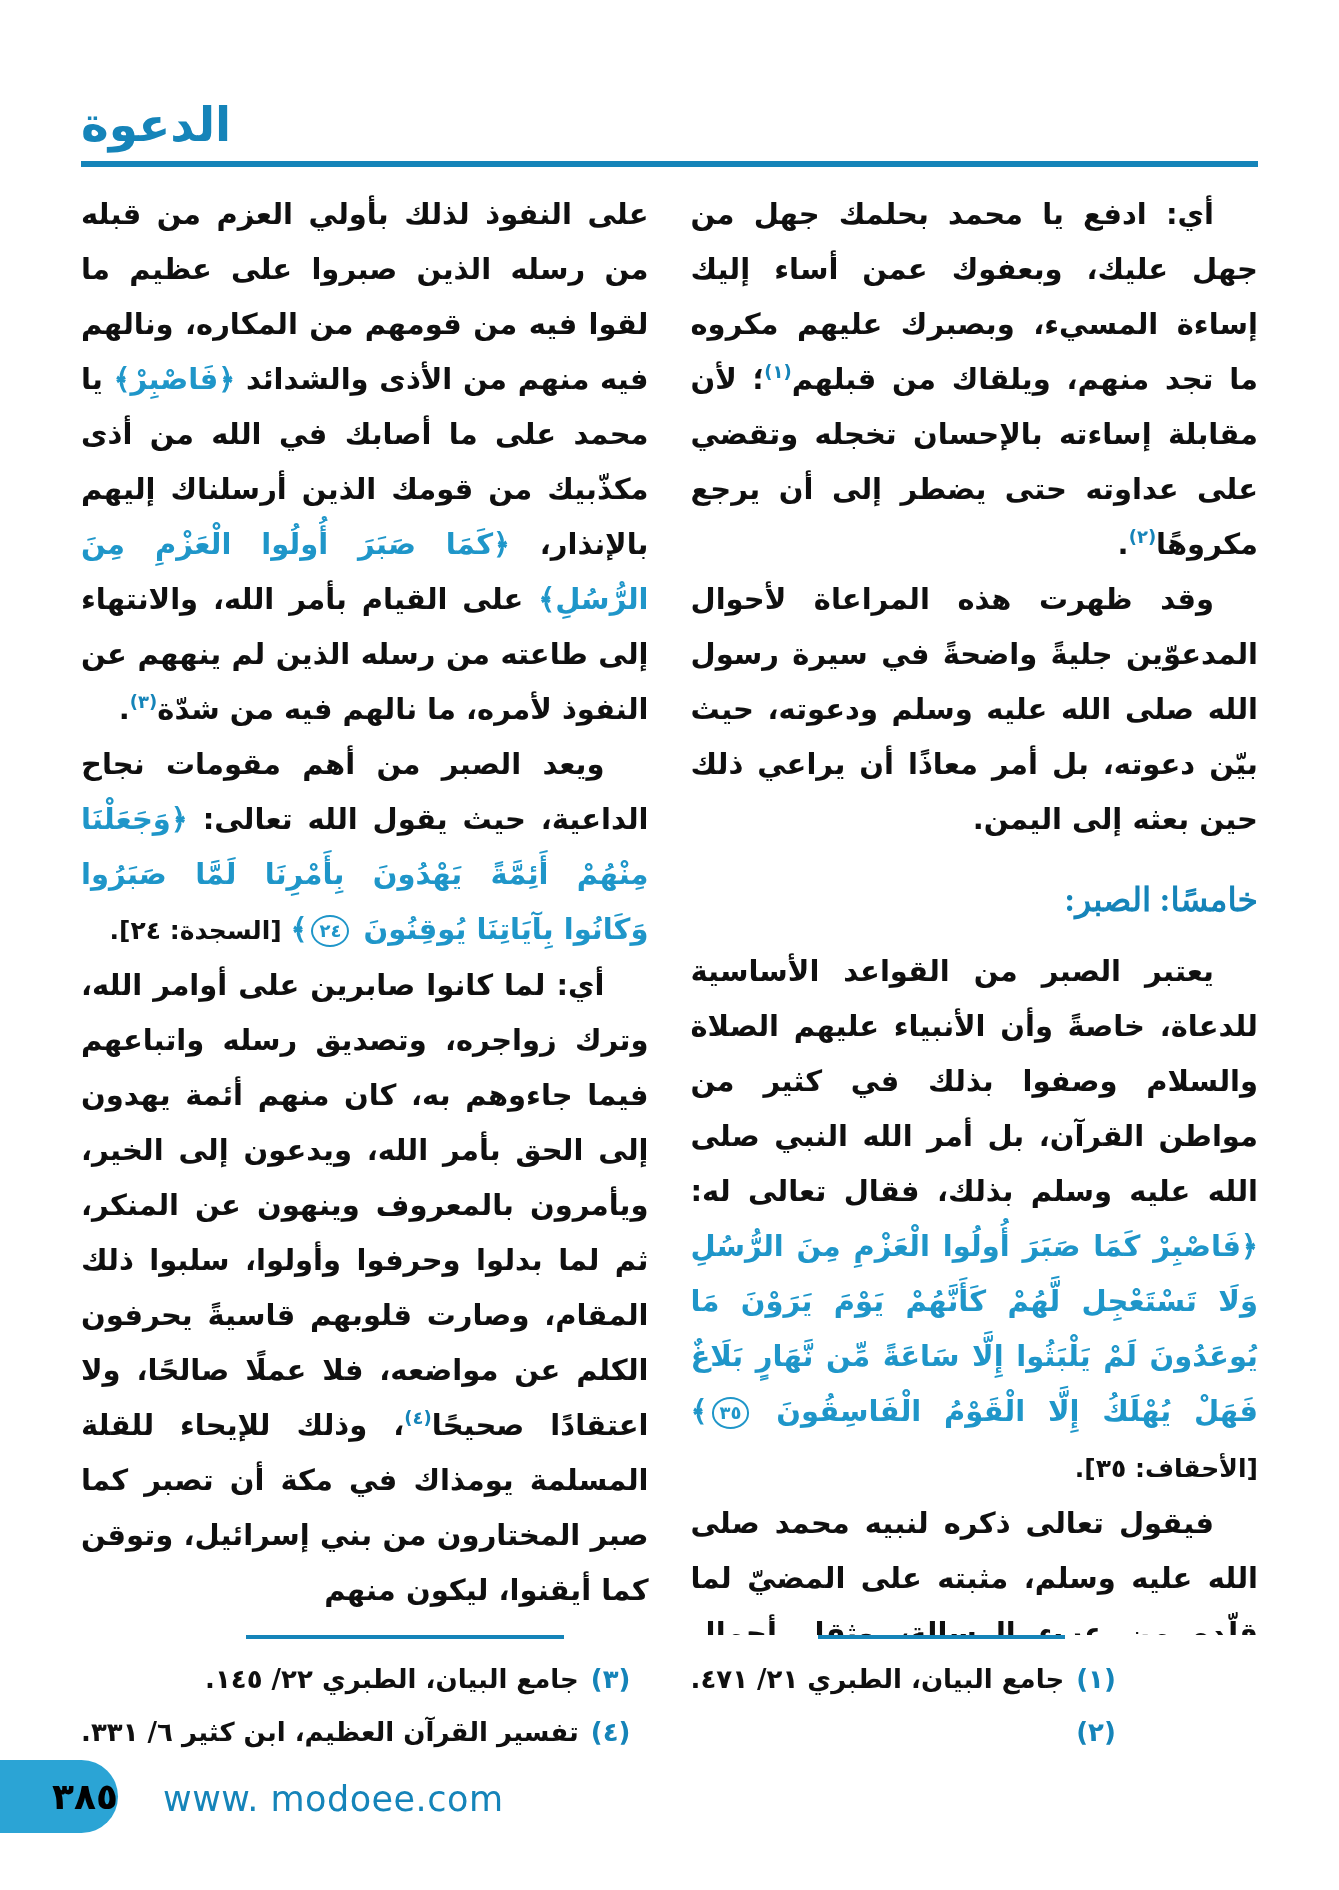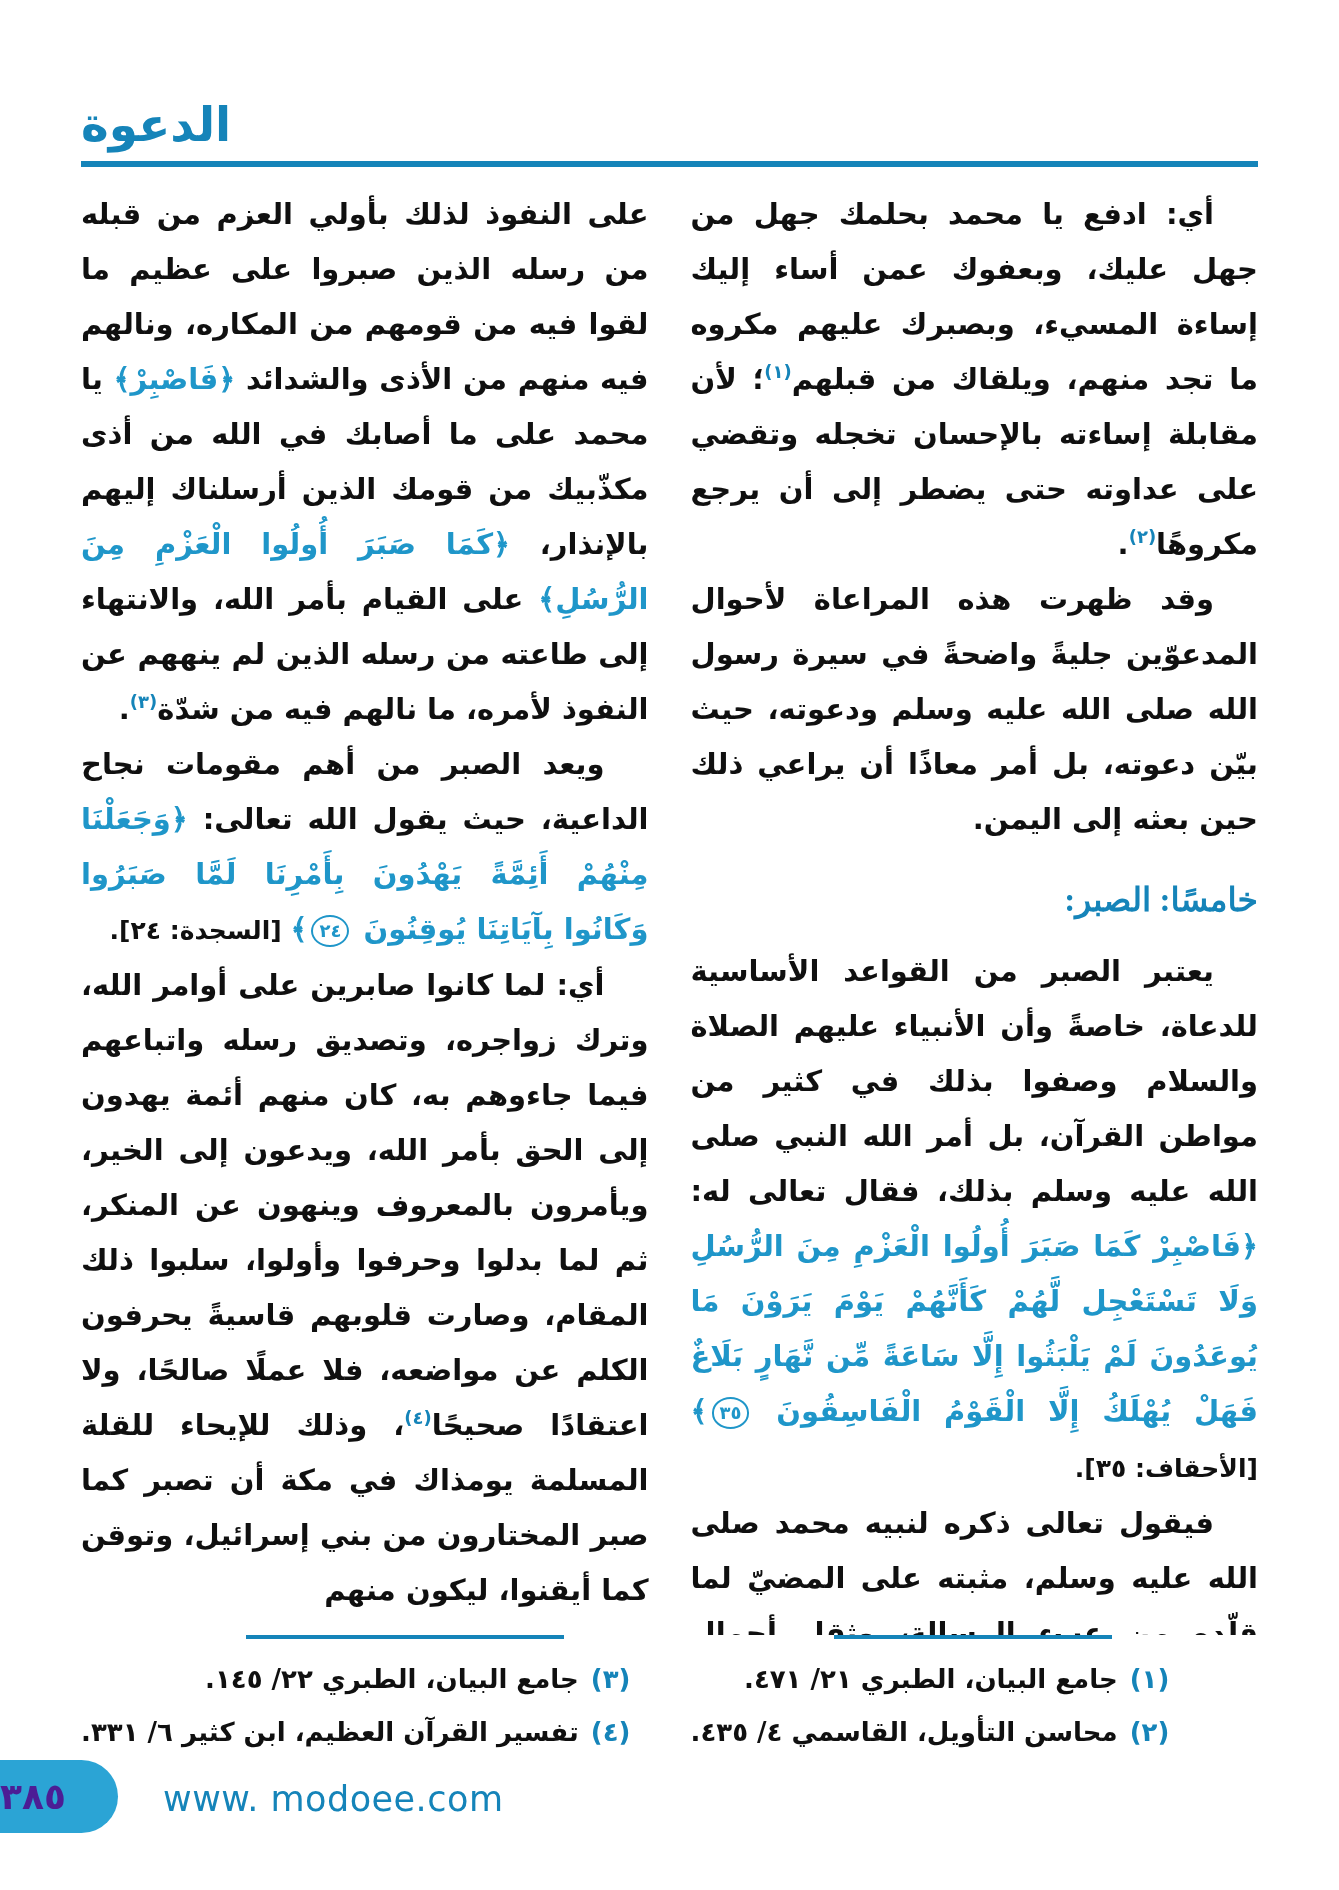--- a/index.html
+++ b/index.html
@@ -37,21 +37,21 @@
   }
   
   .fnotes{ margin-top:auto; }
   .fnote-rule{ height:4px; background:var(--accent); width:58%; margin:0 12% 14px 0; }
   .fnote{ display:flex; gap:12px; font-size:26px; font-weight:bold; line-height:53px; }
   .fnum{ color:var(--accent); white-space:nowrap; }
   
   .page-badge{
     position:absolute; left:0; top:1760px; width:118px; height:73px;
     background:var(--badge); border-radius:0 40px 40px 0;
-    color:#4c1d95; display:flex; align-items:center; justify-content:flex-end;
+    color:#000000; display:flex; align-items:center; justify-content:flex-start;
     font-size:36px; font-weight:bold;
   }
   .site-url{
     position:absolute; left:163px; top:1779px; direction:ltr;
     color:var(--accent); font-size:35px; font-weight:400; letter-spacing:0.5px;
   }
 </style>
 </head>
 <body>
 
@@ -74,21 +74,20 @@
         </div>
       <footer class="fnotes">
         <div class="fnote-rule"></div>
         <div>
             <div class="fnote">
               <span class="fnum">(١)</span>
               <span>جامع البيان، الطبري ٢١/ ٤٧١.</span>
             </div>
             <div class="fnote">
               <span class="fnum">(٢)</span>
-              <span>محاسن التأويل، القاسمي ٤/ ٤٣٥.</span>
             </div>
           </div>
       </footer>
     </section>
 
     <section class="col">
       <div class="col-body">
           <p class="no-indent"><span>على النفوذ لذلك بأولي العزم من قبله من رسله الذين صبروا على عظيم ما لقوا فيه من قومهم من المكاره، ونالهم فيه منهم من الأذى والشدائد </span><span class="quran">﴿فَاصْبِرْ﴾</span><span> يا محمد على ما أصابك في الله من أذى مكذّبيك من قومك الذين أرسلناك إليهم بالإنذار، </span><span class="quran">﴿كَمَا صَبَرَ أُولُوا الْعَزْمِ مِنَ الرُّسُلِ﴾</span><span> على القيام بأمر الله، والانتهاء إلى طاعته من رسله الذين لم ينههم عن النفوذ لأمره، ما نالهم فيه من شدّة</span><sup class="fnref">(٣)</sup><span>.</span></p>
           <p><span>ويعد الصبر من أهم مقومات نجاح الداعية، حيث يقول الله تعالى: </span><span class="quran">﴿وَجَعَلْنَا مِنْهُمْ أَئِمَّةً يَهْدُونَ بِأَمْرِنَا لَمَّا صَبَرُوا وَكَانُوا بِآيَاتِنَا يُوقِنُونَ </span><span class="ayah">٢٤</span><span class="quran">﴾</span><span class="cite"> [السجدة: ٢٤].</span></p>
           <p><span>أي: لما كانوا صابرين على أوامر الله، وترك زواجره، وتصديق رسله واتباعهم فيما جاءوهم به، كان منهم أئمة يهدون إلى الحق بأمر الله، ويدعون إلى الخير، ويأمرون بالمعروف وينهون عن المنكر، ثم لما بدلوا وحرفوا وأولوا، سلبوا ذلك المقام، وصارت قلوبهم قاسيةً يحرفون الكلم عن مواضعه، فلا عملًا صالحًا، ولا اعتقادًا صحيحًا</span><sup class="fnref">(٤)</sup><span>، وذلك للإيحاء للقلة المسلمة يومذاك في مكة أن تصبر كما صبر المختارون من بني إسرائيل، وتوقن كما أيقنوا، ليكون منهم</span></p>

